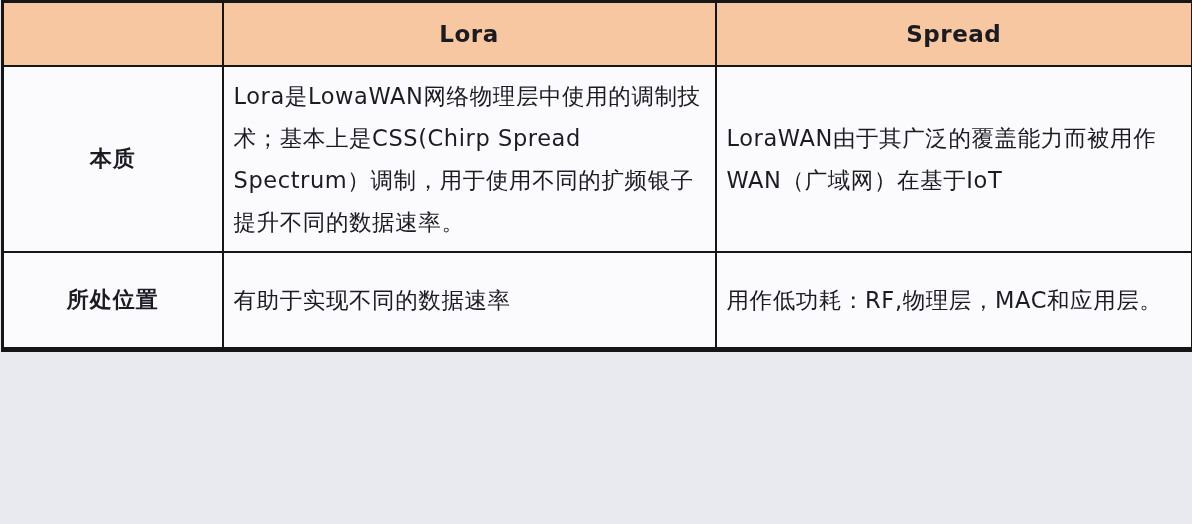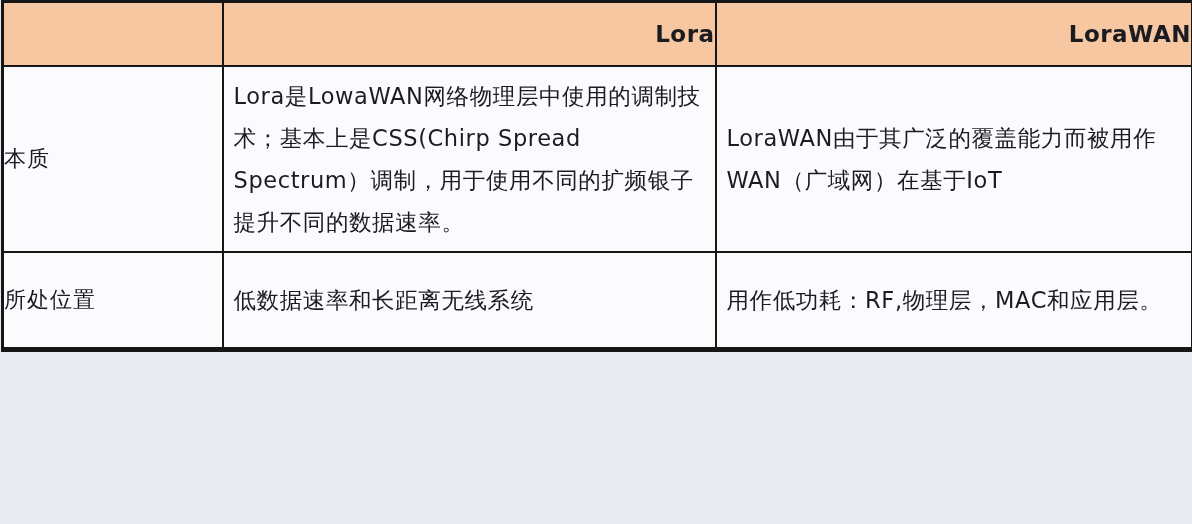--- a/index.html
+++ b/index.html
@@ -31,29 +31,30 @@
   }
   .cmp-table { border: 3px solid var(--border-color); border-bottom-width: 5px; }
   col.c-label   { width: 220px; }
   col.c-lora    { width: 493px; }
   col.c-lorawan { width: 477px; }
   .cmp-table thead th {
     height: 64px;
     background: var(--header-bg);
     font-weight: bold;
     font-size: 23px;
-    text-align: right;
+    text-align: center;
     letter-spacing: 0.5px;
   }
   .row-essence  td { height: 152px; }
   .row-usage    td { height: 150px; }
   .row-position td { height: 98px; }
   .row-label {
-    font-weight: normal;
+    font-weight: bold;
     font-size: 22px;
+    text-align: center;
     letter-spacing: 1px;
   }
   .cell {
     font-size: 22.5px;
     line-height: 42px;
     padding: 8px 10px 8px 10px;
     letter-spacing: 0.6px;
     text-align: left;
   }
 </style>
@@ -64,29 +65,29 @@
   <table class="cmp-table">
     <colgroup>
       <col class="c-label">
       <col class="c-lora">
       <col class="c-lorawan">
     </colgroup>
     <thead>
       <tr>
         <th></th>
         <th>Lora</th>
-        <th>LoraWAN</th>
+        <th>Spread</th>
       </tr>
     </thead>
     <tbody>
       <tr class="row-essence">
         <td class="row-label">本质</td>
         <td class="cell">Lora是LowaWAN网络物理层中使用的调制技术；基本上是CSS(Chirp Spread Spectrum）调制，用于使用不同的扩频银子提升不同的数据速率。</td>
         <td class="cell">LoraWAN由于其广泛的覆盖能力而被用作WAN（广域网）在基于IoT</td>
       </tr>
       <tr class="row-position">
         <td class="row-label">所处位置</td>
-        <td class="cell">低数据速率和长距离无线系统</td>
+        <td class="cell">有助于实现不同的数据速率</td>
         <td class="cell">用作低功耗：RF,物理层，MAC和应用层。</td>
       </tr>
     </tbody>
   </table>
 </div>
 
 </body></html>

